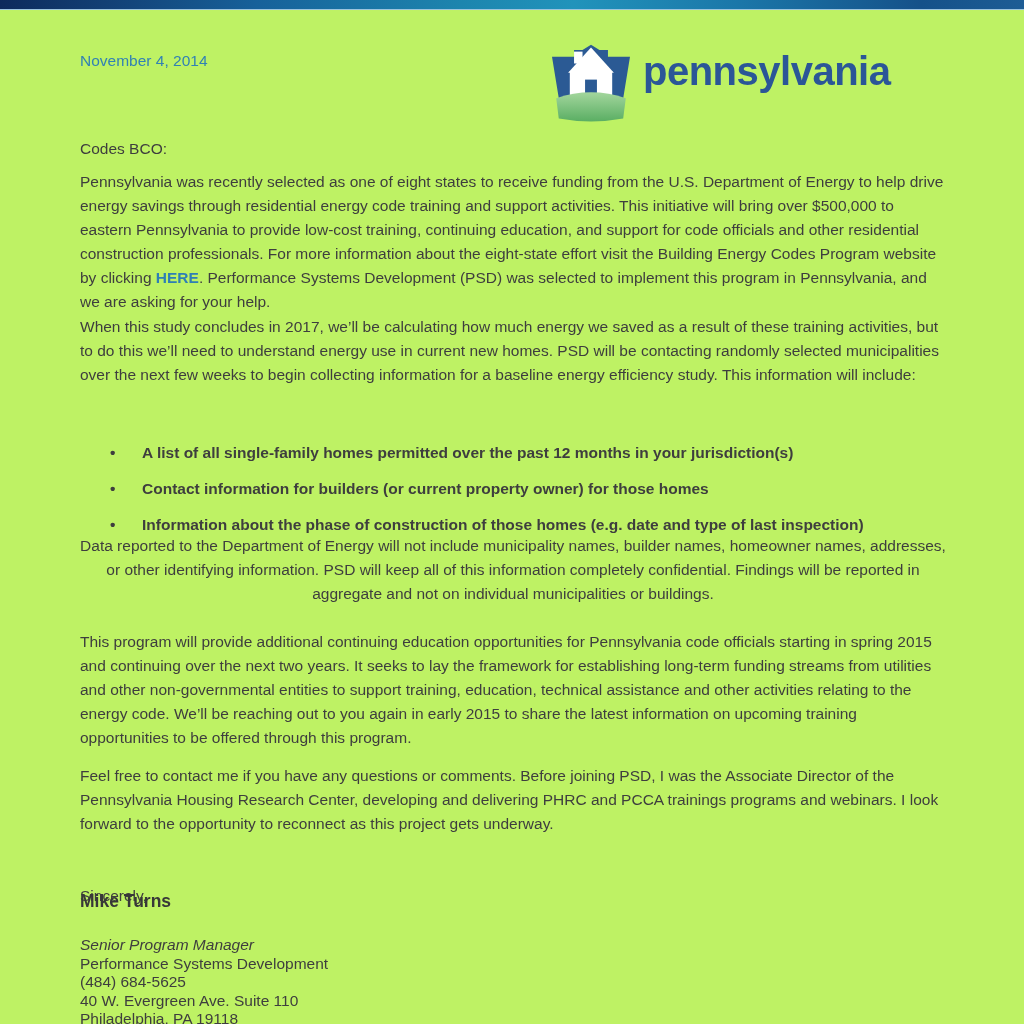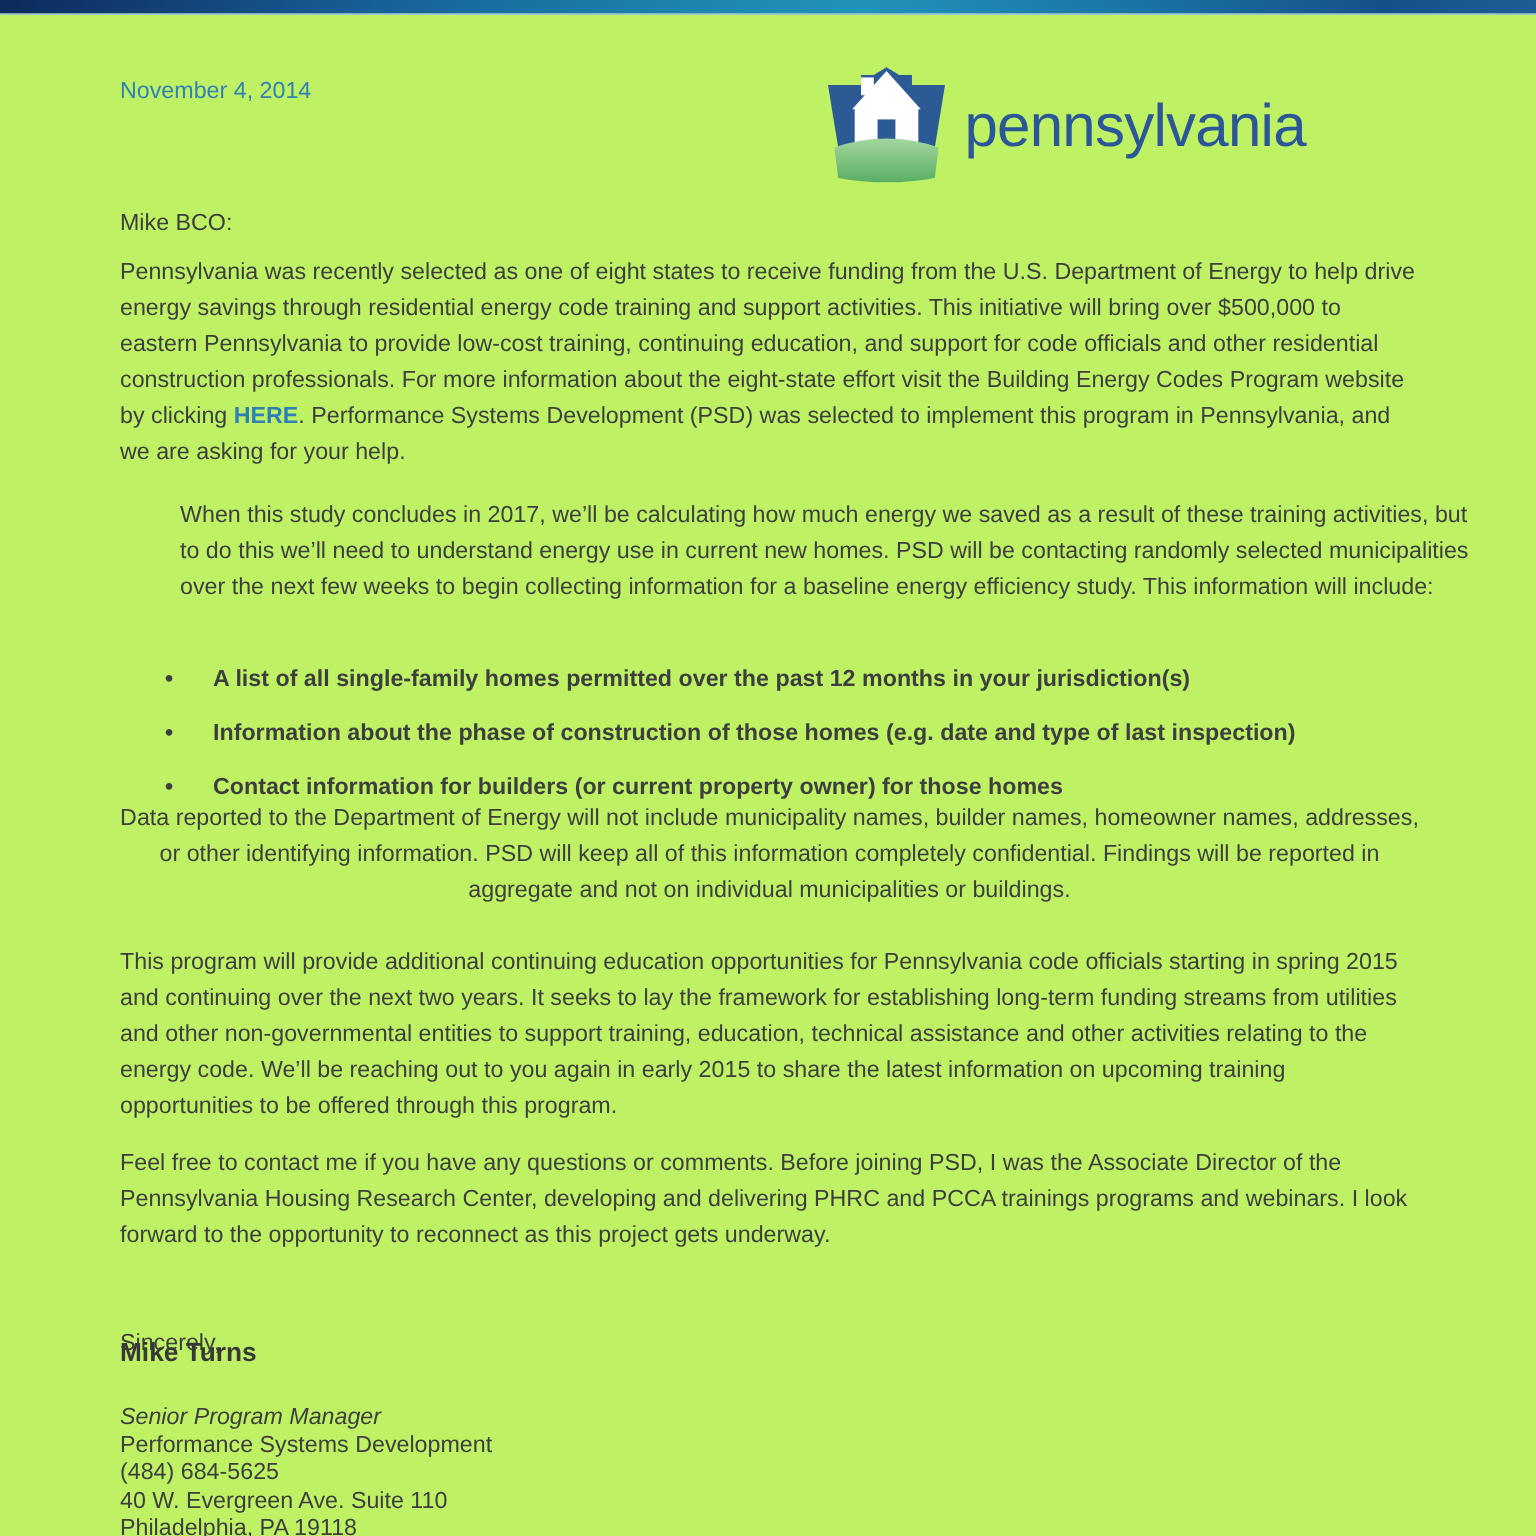--- a/index.html
+++ b/index.html
@@ -34,23 +34,23 @@
   
   .logo {
     position: absolute;
     left: 548px; top: 44px;
     display: flex;
     align-items: flex-start;
   }
   .logo-icon { width: 86px; height: 78px; display: block; }
   .logo-text { margin-left: 9px; }
   .wordmark {
-    margin-top: 20px;
+    margin-top: 7px;
     font-size: 40px;
-    font-weight: normal;
+    font-weight: bold;
     letter-spacing: -0.5px;
     color: #2b5697;
     line-height: 40px;
   }
   .tagline {
     margin-top: 4px;
     font-size: 13.5px;
     font-weight: bold;
     letter-spacing: 3.1px;
     color: #2f66a3;
@@ -60,21 +60,21 @@
   .txt {
     position: absolute;
     left: 80px;
     width: 866px;
     font-size: 15.5px;
     line-height: 24px;
     color: #3e3e3e;
   }
   .salutation { top: 137px; }
   .p1 { top: 170px; }
-  .p2 { top: 332px; margin-left: 40px; }
+  .p2 { top: 315px; }
   .p3 { top: 534px; text-align: center; }
   .p4 { top: 630px; }
   .p5 { top: 764px; }
   .closing { top: 884px; }
   .link {
     color: #2e7fb5;
     font-weight: bold;
     text-decoration: none;
     cursor: pointer;
   }
@@ -139,30 +139,30 @@
       <rect x="30" y="9" width="10" height="14" fill="#ffffff"></rect>
       <rect x="25" y="32" width="50" height="32" fill="#ffffff"></rect>
       <rect x="43" y="42" width="14" height="24" fill="#2b5a94"></rect>
       <path d="M9,64 Q50,50 91,64 L88,88 Q50,95 12,88 Z" fill="url(#grassGrad)"></path>
     </svg>
     <div class="logo-text">
       <div class="wordmark">pennsylvania</div>
     </div>
   </div>
 
-  <div class="txt salutation">Mike BCO:</div>
+  <div class="txt salutation">Codes BCO:</div>
 
   <p class="txt p1"><span>Pennsylvania was recently selected as one of eight states to receive funding from the U.S. Department of Energy to help drive energy savings through residential energy code training and support activities. This initiative will bring over $500,000 to eastern Pennsylvania to provide low-cost training, continuing education, and support for code officials and other residential construction professionals. For more information about the eight-state effort visit the Building Energy Codes Program website by clicking </span><a class="link">HERE</a><span>. Performance Systems Development (PSD) was selected to implement this program in Pennsylvania, and we are asking for your help.</span></p>
 
   <p class="txt p2">When this study concludes in 2017, we’ll be calculating how much energy we saved as a result of these training activities, but to do this we’ll need to understand energy use in current new homes. PSD will be contacting randomly selected municipalities over the next few weeks to begin collecting information for a baseline energy efficiency study. This information will include:</p>
 
   <ul class="bullets">
     <li>A list of all single-family homes permitted over the past 12 months in your jurisdiction(s)</li>
+    <li>Contact information for builders (or current property owner) for those homes</li>
     <li>Information about the phase of construction of those homes (e.g. date and type of last inspection)</li>
-    <li>Contact information for builders (or current property owner) for those homes</li>
   </ul>
 
   <p class="txt p3">Data reported to the Department of Energy will not include municipality names, builder names, homeowner names, addresses, or other identifying information. PSD will keep all of this information completely confidential. Findings will be reported in aggregate and not on individual municipalities or buildings.</p>
 
   <p class="txt p4">This program will provide additional continuing education opportunities for Pennsylvania code officials starting in spring 2015 and continuing over the next two years. It seeks to lay the framework for establishing long-term funding streams from utilities and other non-governmental entities to support training, education, technical assistance and other activities relating to the energy code. We’ll be reaching out to you again in early 2015 to share the latest information on upcoming training opportunities to be offered through this program.</p>
 
   <p class="txt p5">Feel free to contact me if you have any questions or comments. Before joining PSD, I was the Associate Director of the Pennsylvania Housing Research Center, developing and delivering PHRC and PCCA trainings programs and webinars. I look forward to the opportunity to reconnect as this project gets underway.</p>
 
   <div class="txt closing">Sincerely,</div>
 

